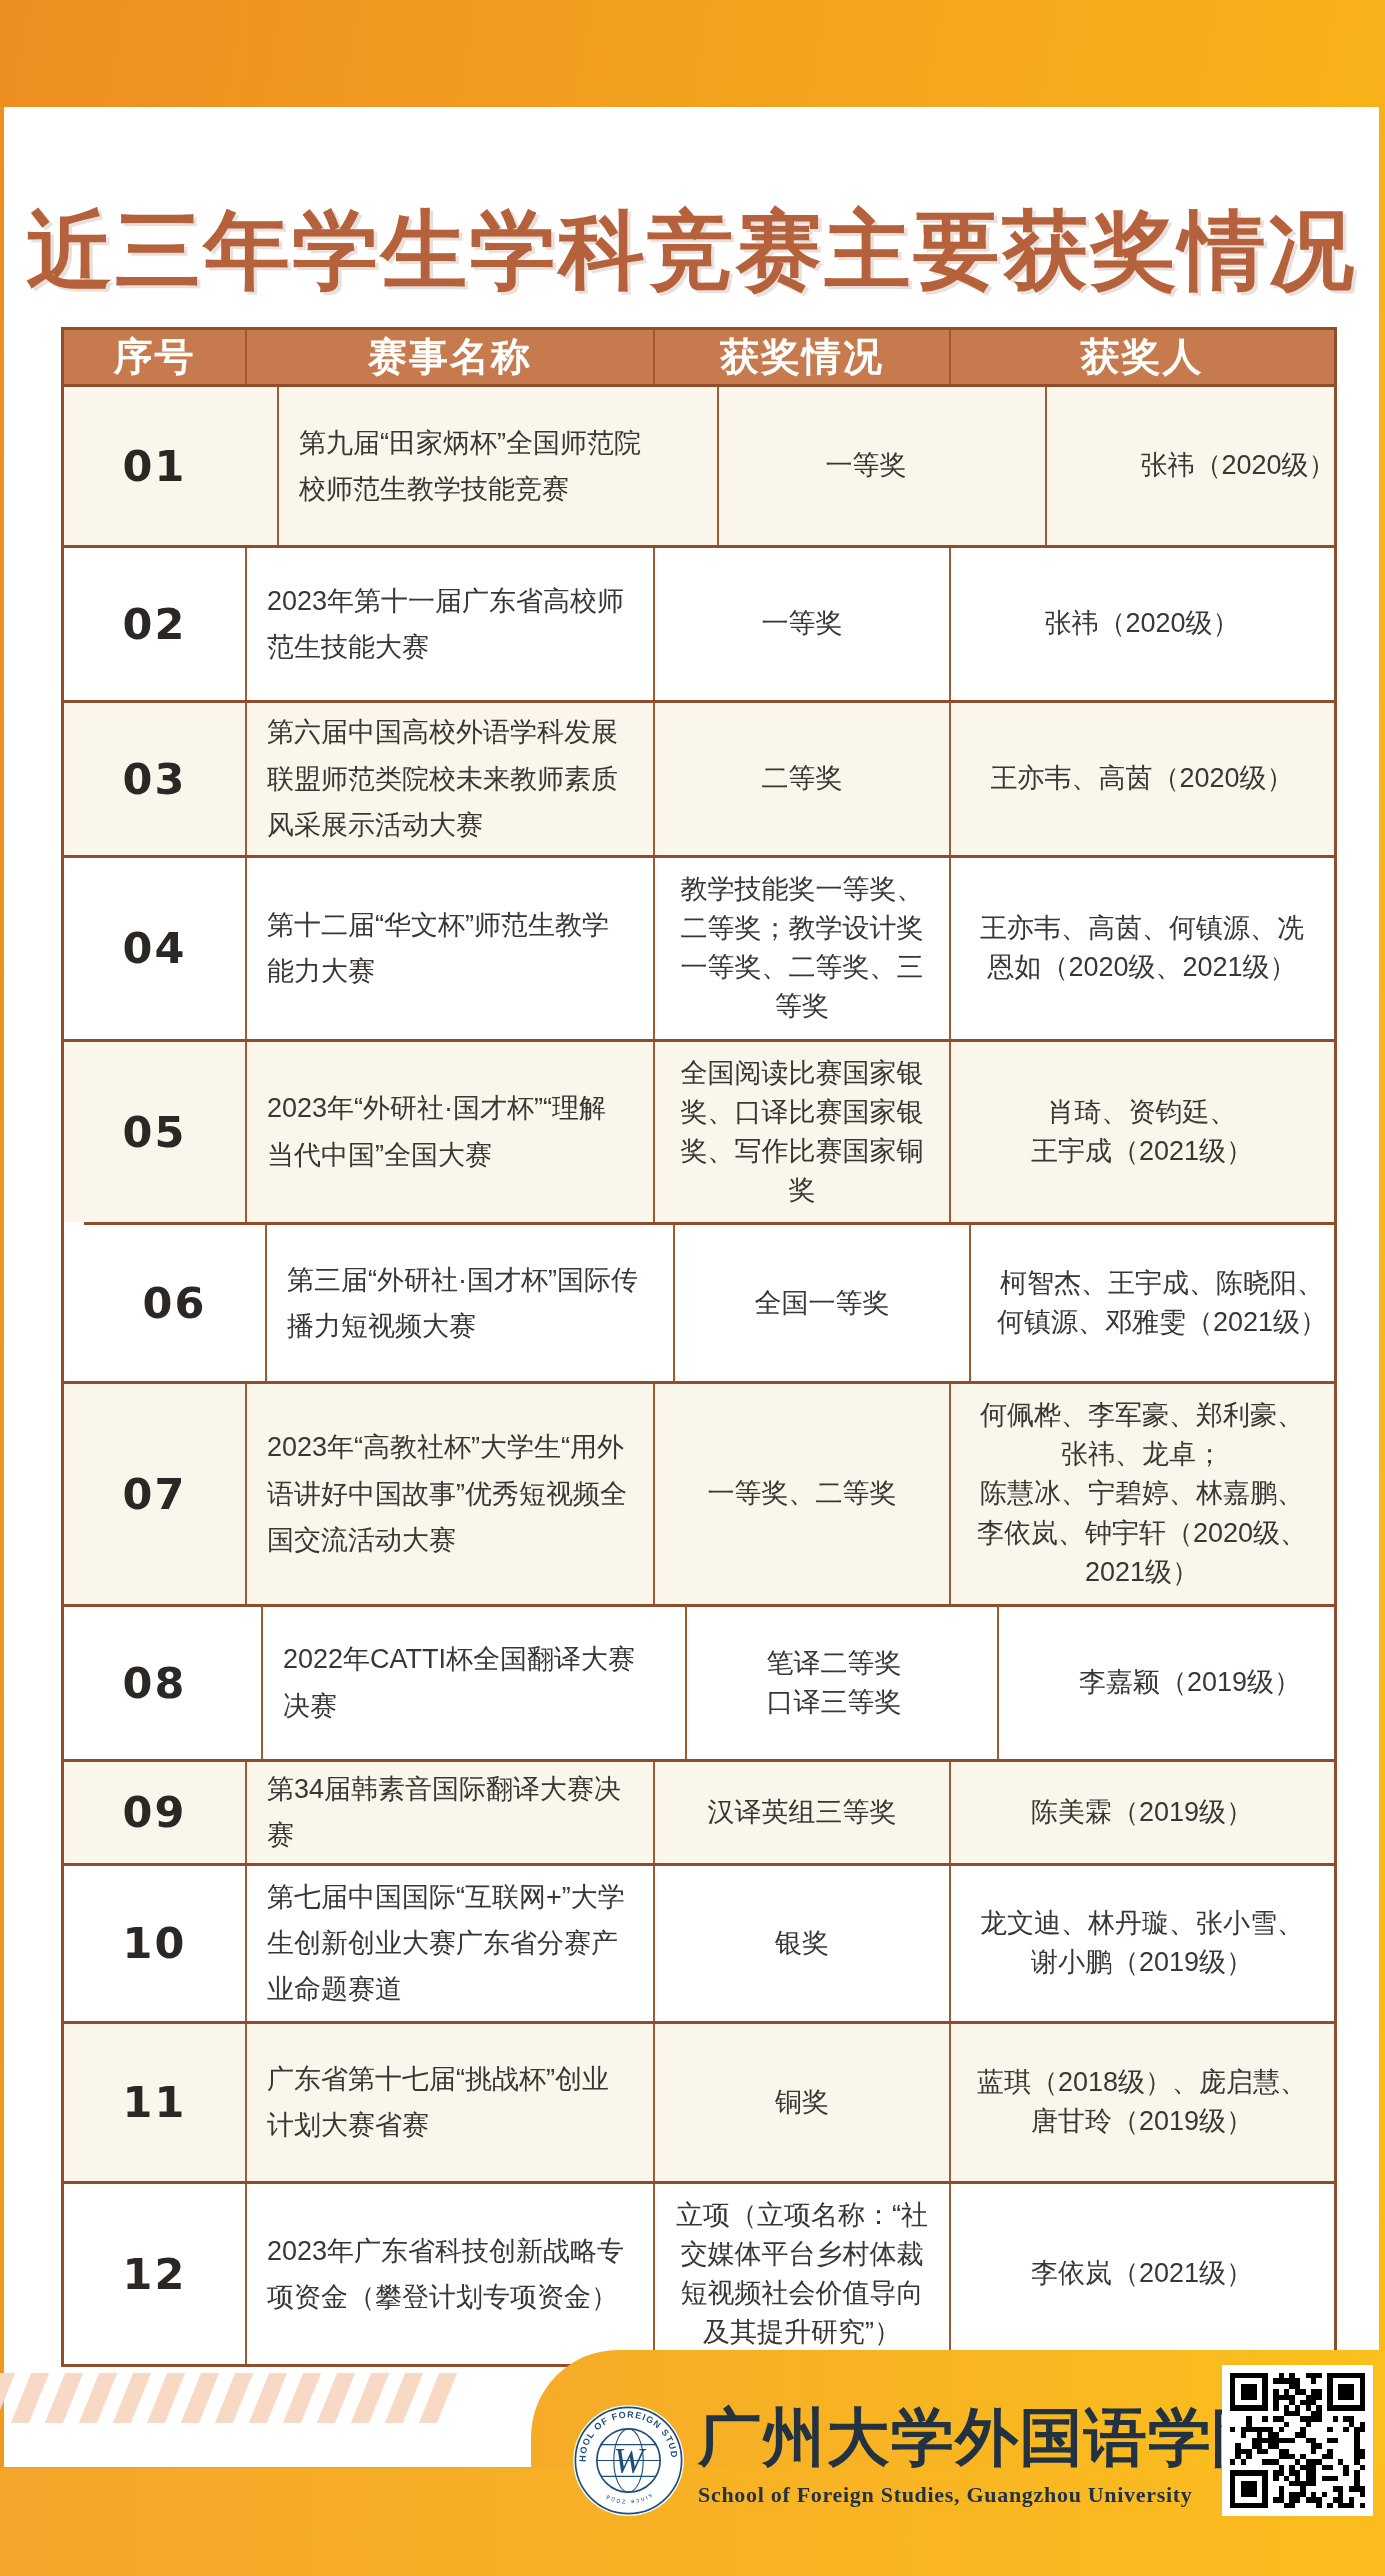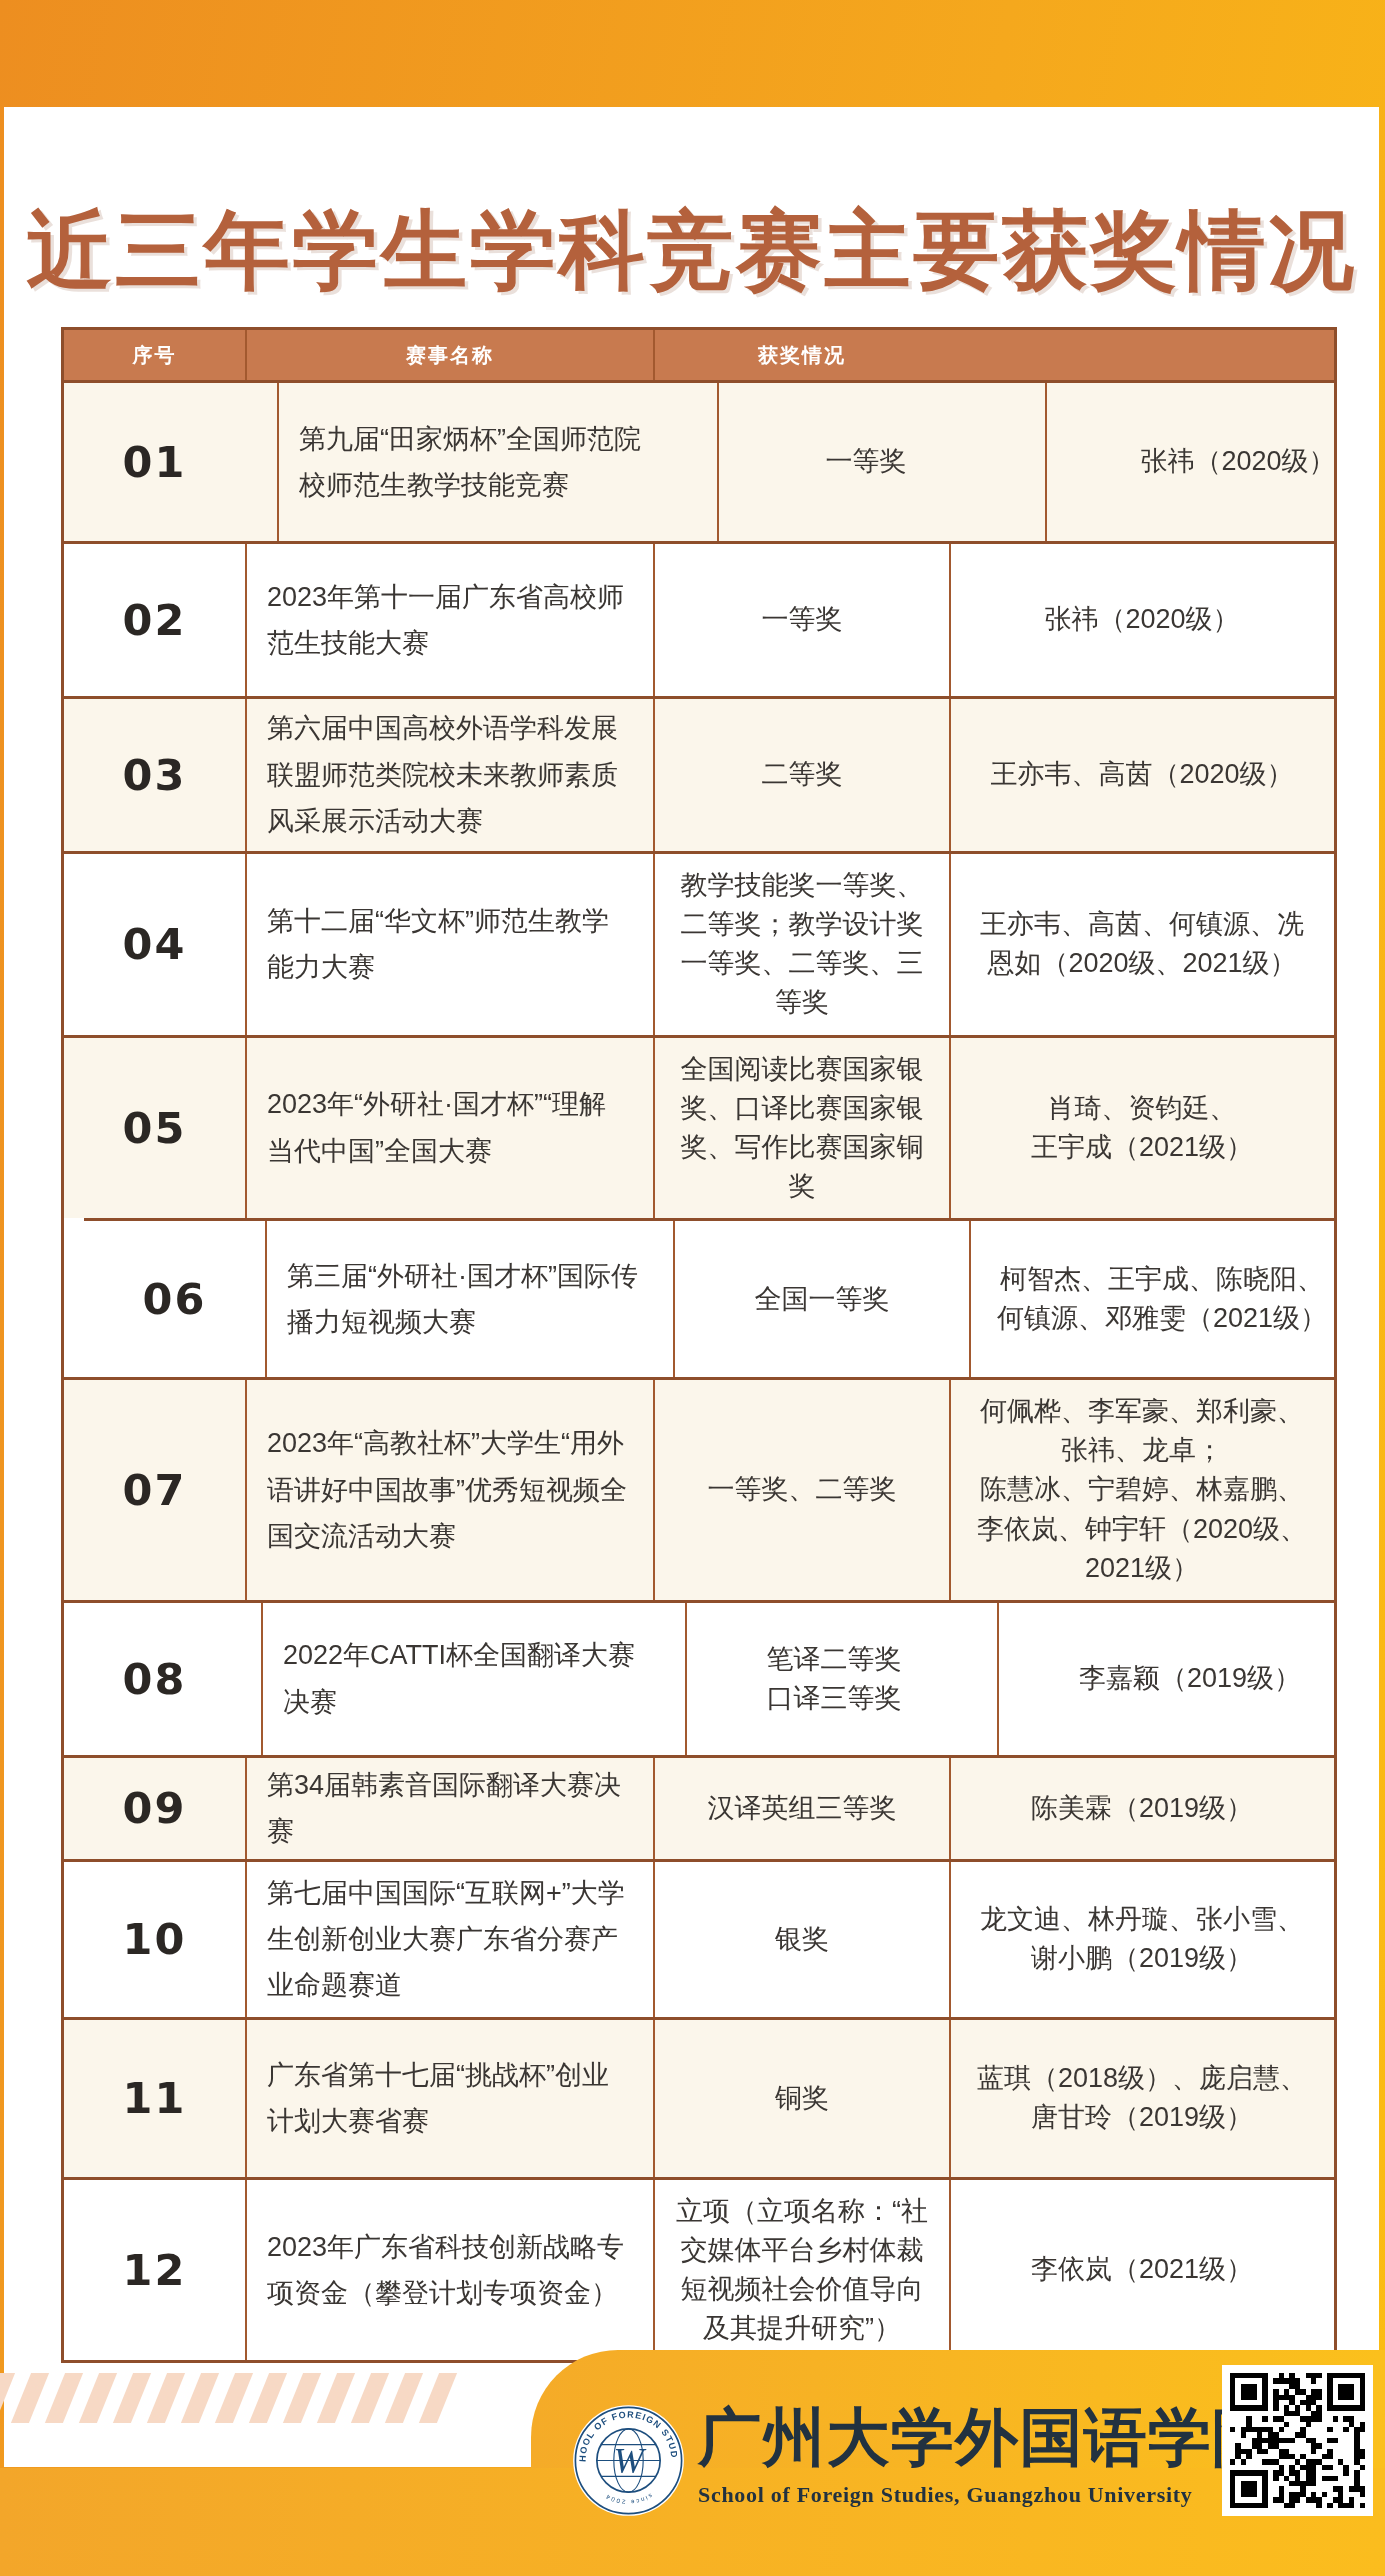--- a/index.html
+++ b/index.html
@@ -23,21 +23,21 @@
   .aw-table{
     position:absolute;left:57px;top:220px;width:1276px;
     border:3.4px solid #8e4e2b;box-sizing:border-box;background:#fff;
   }
   .t-head{
     display:grid;grid-template-columns:181px 408px 296px 384px;
     background:#c87a4f;border-bottom:3.4px solid #8e4e2b;min-height:50px;
   }
   .t-head .hcell{
     display:flex;align-items:center;justify-content:center;
-    color:#ffffff;font-weight:bold;font-size:20px;letter-spacing:2px;
+    color:#ffffff;font-weight:bold;font-size:39px;letter-spacing:2px;
     border-left:2.7px solid #a2592f;box-sizing:border-box;
   }
   .t-head .hcell:first-child{border-left:none;}
   .t-row{
     display:grid;grid-template-columns:181px 408px 296px 384px;
     border-top:3.4px solid #8e4e2b;box-sizing:border-box;
   }
   .t-row:first-child{border-top:none;}
   .t-row.odd{background:#fbf6eb;}
   .t-row.even{background:#ffffff;}
@@ -93,20 +93,21 @@
 <div class="page">
 
   <div class="card">
     <h1 class="title">近三年学生学科竞赛主要获奖情况</h1>
 
     <div class="aw-table">
       <div class="t-head">
         <div class="hcell">序号</div>
         <div class="hcell">赛事名称</div>
         <div class="hcell">获奖情况</div>
+        <div class="hcell">获奖人</div>
       </div>
       <div>
           <div class="t-row odd" style="min-height: 158px; gap: 32px;">
     <div class="cell c-no">01</div>
     <div class="cell c-event">第九届“田家炳杯”全国师范院校师范生教学技能竞赛</div>
     <div class="cell c-award">一等奖</div>
     <div class="cell c-winners">张祎（2020级）</div>
   </div>
           <div class="t-row even" style="min-height: 155px;">
     <div class="cell c-no">02</div>

